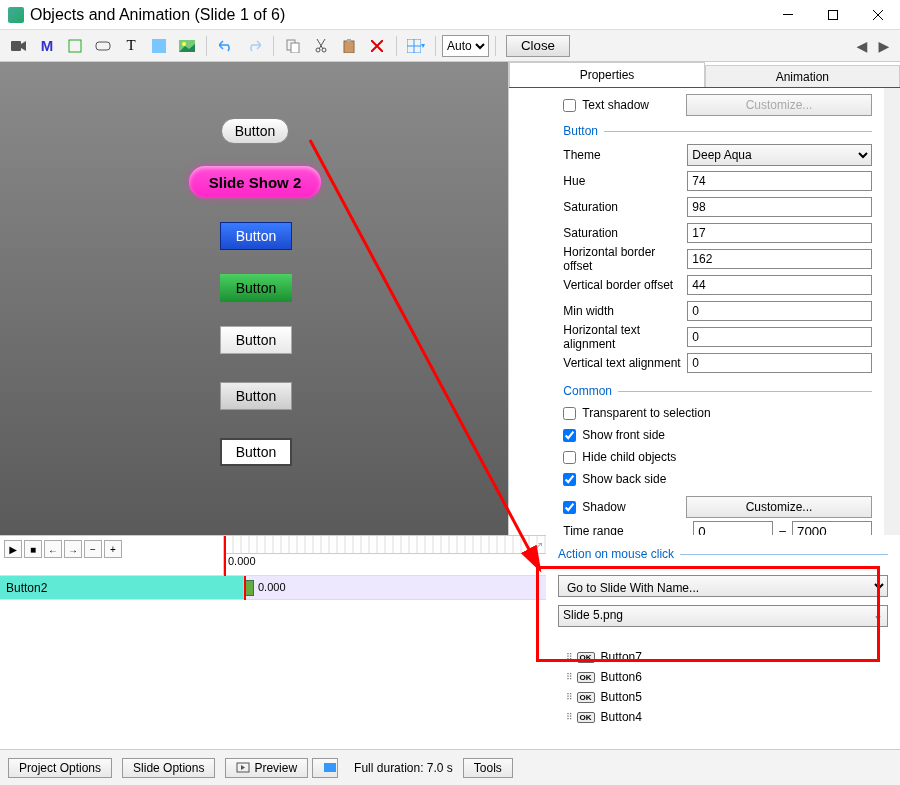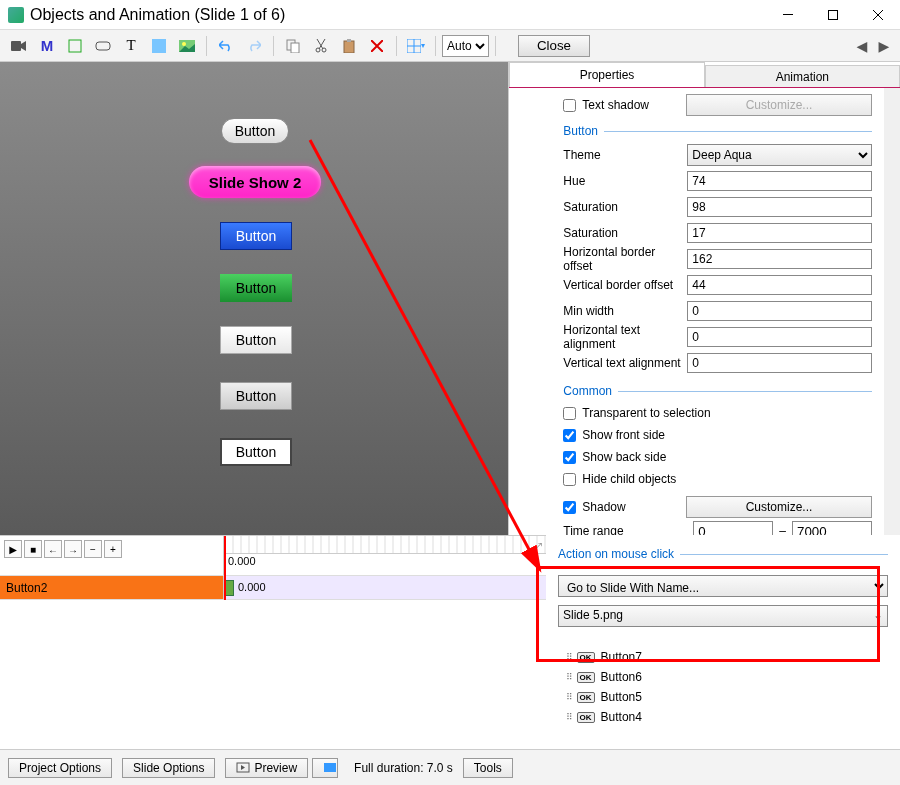--- a/index.html
+++ b/index.html
@@ -7,21 +7,21 @@
 
 .titlebar { height: 30px; display: flex; align-items: center; padding: 0 0 0 8px; border-bottom: 1px solid #ddd; }
 .titlebar .icon { width: 16px; height: 16px; margin-right: 6px; background: linear-gradient(135deg,#4a9,#2a6); border-radius: 2px; }
 .titlebar .title { flex: 1; font-size: 16px; }
 .winbtn { width: 45px; height: 29px; display: flex; align-items: center; justify-content: center; }
 
 .toolbar { height: 32px; background: #f3f3f3; border-bottom: 1px solid #ccc; display: flex; align-items: center; padding: 0 6px; gap: 2px; }
 .toolbar .tbtn { width: 26px; height: 26px; display: flex; align-items: center; justify-content: center; border-radius: 2px; }
 .toolbar .sep { width: 1px; height: 20px; background: #ccc; margin: 0 4px; }
 .toolbar select { height: 22px; font-size: 12px; border: 1px solid #999; background: #fff; }
-.toolbar .closebtn { width: 72px; height: 22px; border: 1px solid #999; background: linear-gradient(#fafafa,#e0e0e0); margin-left: 16px; }
+.toolbar .closebtn { width: 64px; height: 22px; border: 1px solid #999; background: linear-gradient(#fafafa,#e0e0e0); margin-left: 4px; }
 .toolbar .spacer { flex: 1; }
 .toolbar .navarrow { width: 20px; height: 20px; display: flex; align-items: center; justify-content: center; color: #555; font-size: 14px; }
 
 .workarea { display: flex; height: 473px; }
 .canvas-wrap { width: 530px; position: relative; border-right: 1px solid #ccc; display:flex; flex-direction:column; }
 .canvas-inner { flex:1; position:relative; }
 .canvas { position:absolute; inset:0; background: linear-gradient(#8b8b8b,#5a5a5a); }
 
 .btn-shape { position:absolute; display:flex; align-items:center; justify-content:center; font-size:14px; font-weight:normal; }
 .btn-oval { width:68px; height:26px; border-radius:13px; background:linear-gradient(#fff,#ddd); border:1px solid #888; left:221px; top:56px; }
@@ -66,21 +66,21 @@
 
 .timeline { height:40px; border-top:1px solid #ccc; display:flex; position:relative; }
 .tl-ctrls { display:flex; gap:2px; padding:4px; }
 .tl-ctrls .c { width:18px; height:18px; border:1px solid #aaa; background:#fafafa; display:flex; align-items:center; justify-content:center; font-size:10px; }
 .tl-track { flex:1; position:relative; }
 .tl-ruler { position:absolute; left:0; right:0; top:0; height:18px; background:repeating-linear-gradient(90deg,#eee 0,#eee 2px,#fff 2px,#fff 8px); border-bottom:1px solid #ccc;}
 .tl-label { position:absolute; left:4px; top:19px; font-size:11px; }
 .tl-play { position:absolute; left:0; top:0; width:2px; height:40px; background:red; }
 
 .layer-row { height:24px; border-top:1px solid #ddd; display:flex; align-items:center; font-size:12px; }
-.layer-row .name { width:224px; padding-left:6px; background:#f97316; height:100%; display:flex; align-items:center; border-right:1px solid #ccc;}
+.layer-row .name { width:244px; padding-left:6px; background:#5eead4; height:100%; display:flex; align-items:center; border-right:1px solid #ccc;}
 .layer-row .track { flex:1; position:relative; background:#eee8ff; height:100%;}
 .layer-row .kf { position:absolute; left:0; top:4px; width:10px; height:16px; background:#6a4; border:1px solid #374;}
 .layer-row .kflabel { position:absolute; left:14px; top:5px; font-size:11px;}
 .layer-row .playhead { position:absolute; left:0; top:0; width:2px; height:24px; background:red;}
 
 .whitespace { flex:1; background:#fff; border-top:1px solid #ddd;}
 
 .bottombar { height:36px; border-top:1px solid #ccc; background:#f3f3f3; display:flex; align-items:center; padding:0 8px; gap:10px; }
 .bottombar button { height:20px; padding:0 10px; border:1px solid #999; background:linear-gradient(#fafafa,#e8e8e8); font-size:12px; }
 .bottombar .prev { display:flex; align-items:center; gap:4px; }
@@ -274,26 +274,26 @@
           </div>
       <div class="check">
             <input type="checkbox" style="">
             <span>Transparent to selection</span>
           </div>
       <div class="check">
             <input type="checkbox" checked="" style="">
             <span>Show front side</span>
           </div>
       <div class="check">
+            <input type="checkbox" style="">
+            <span>Hide child objects</span>
+          </div>
+      <div class="check">
             <input type="checkbox" checked="" style="">
             <span>Show back side</span>
-          </div>
-      <div class="check">
-            <input type="checkbox" style="">
-            <span>Hide child objects</span>
           </div>
       <div class="check" style="margin-top:6px;">
             <input type="checkbox" checked="" style="">
             <span>Shadow</span>
             <div style="flex:1"></div>
             <button class="custbtn">Customize...</button>
           </div>
       <div class="tr-row">
             <span class="lbl" style="width:124px">Time range</span>
             <input type="text" value="0" style="">

